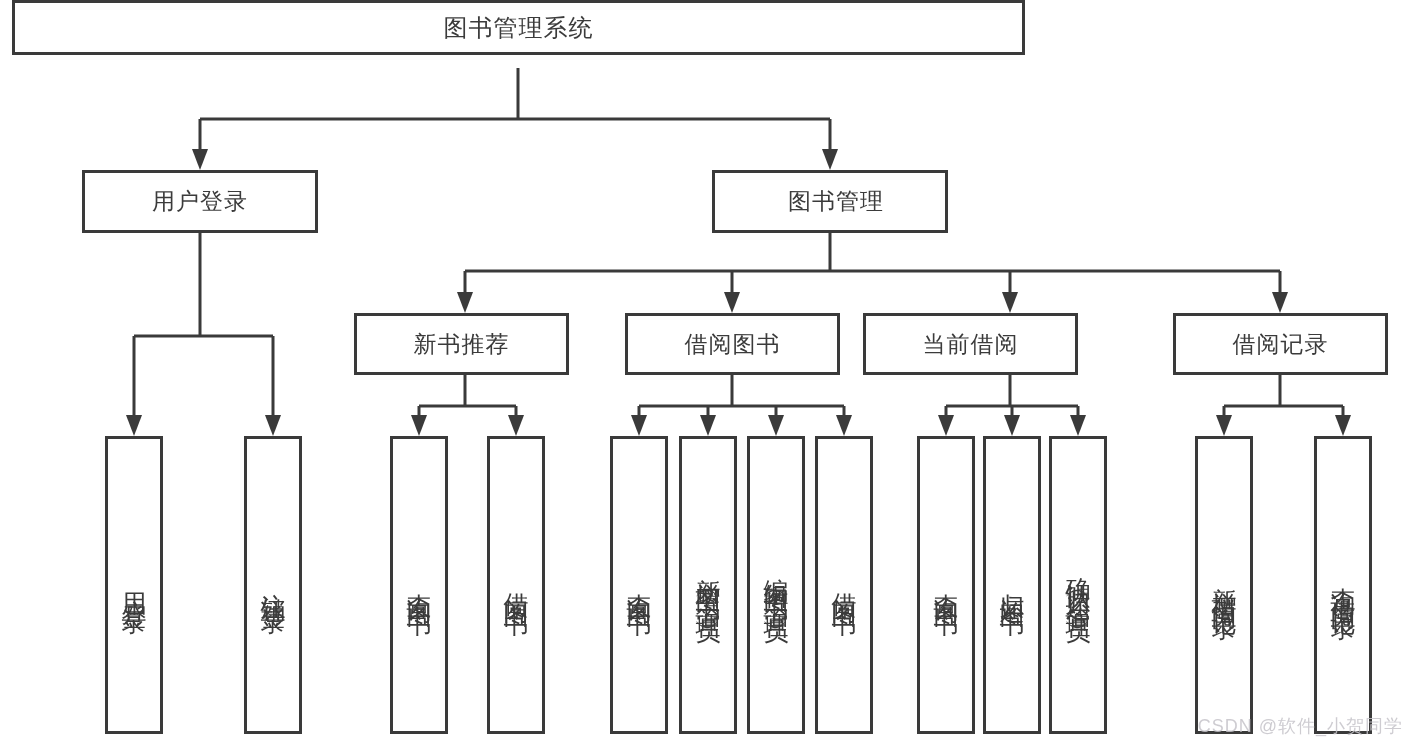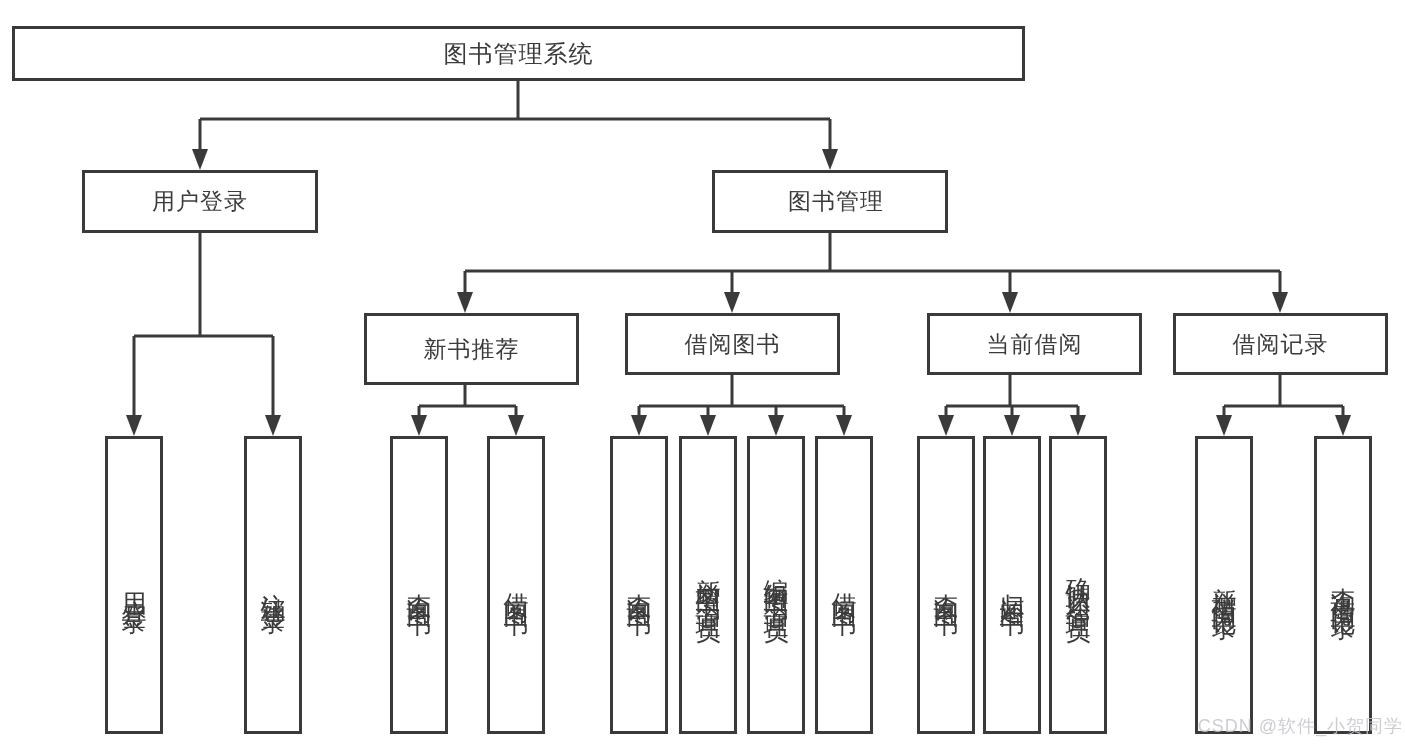--- a/index.html
+++ b/index.html
@@ -97,38 +97,38 @@
       <polygon points="768,415 784,415 776,436"></polygon>
       <polygon points="836,415 852,415 844,436"></polygon>
       <polygon points="938,415 954,415 946,436"></polygon>
       <polygon points="1004,415 1020,415 1012,436"></polygon>
       <polygon points="1070,415 1086,415 1078,436"></polygon>
       <polygon points="1216,415 1232,415 1224,436"></polygon>
       <polygon points="1335,415 1351,415 1343,436"></polygon>
     </g>
   </svg>
 
-  <div class="box root" style="left: 12px; top: 26px; width: 1013px; height: 55px; border-color: rgb(58, 58, 58);">
+  <div class="box root" style="left: 12px; top: 0; width: 1013px; height: 55px; border-color: rgb(58, 58, 58);">
     <span class="hlabel" style="color: rgb(59, 59, 59);">图书管理系统</span>
   </div>
 
   <div class="box" style="left: 82px; top: 170px; width: 236px; height: 63px; border-color: rgb(58, 58, 58);">
     <span class="hlabel" style="color: rgb(59, 59, 59);">用户登录</span>
   </div>
   <div class="box" style="left: 712px; top: 170px; width: 236px; height: 63px; border-color: rgb(58, 58, 58);">
     <span class="hlabel" style="color: rgb(59, 59, 59); margin-left: 12px;">图书管理</span>
   </div>
 
-  <div class="box" style="left: 364px; top: 313px; width: 215px; height: 72px; border-color: rgb(58, 58, 58);">
+  <div class="box" style="left: 354px; top: 313px; width: 215px; height: 62px; border-color: rgb(58, 58, 58);">
     <span class="hlabel" style="color: rgb(59, 59, 59);">新书推荐</span>
   </div>
   <div class="box" style="left: 625px; top: 313px; width: 215px; height: 62px; border-color: rgb(58, 58, 58);">
     <span class="hlabel" style="color: rgb(59, 59, 59);">借阅图书</span>
   </div>
-  <div class="box" style="left: 927px; top: 313px; width: 215px; height: 62px; border-color: rgb(58, 58, 58);">
+  <div class="box" style="left: 863px; top: 313px; width: 215px; height: 62px; border-color: rgb(58, 58, 58);">
     <span class="hlabel" style="color: rgb(59, 59, 59);">当前借阅</span>
   </div>
   <div class="box" style="left: 1173px; top: 313px; width: 215px; height: 62px; border-color: rgb(58, 58, 58);">
     <span class="hlabel" style="color: rgb(59, 59, 59);">借阅记录</span>
   </div>
 
   <div class="box" style="left: 105px; top: 436px; width: 58px; height: 298px; border-color: rgb(58, 58, 58);">
     <span class="vlabel" style="color: rgb(59, 59, 59);">用户登录</span>
   </div>
   <div class="box" style="left: 244px; top: 436px; width: 58px; height: 298px; border-color: rgb(58, 58, 58);">

